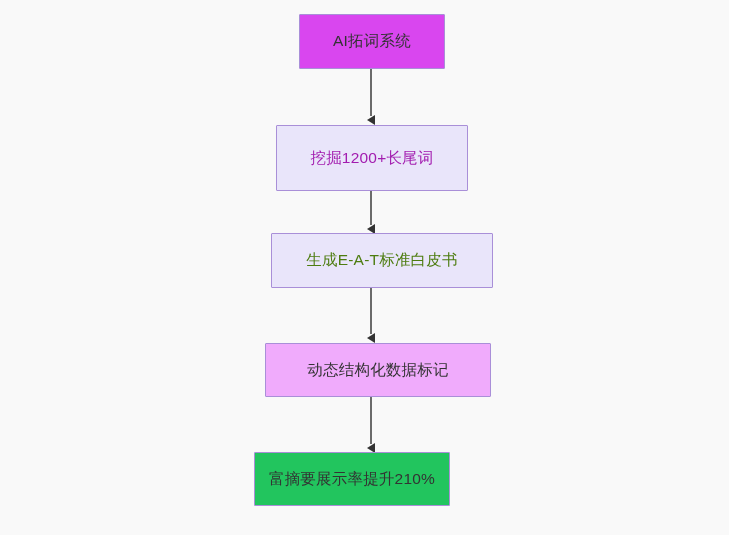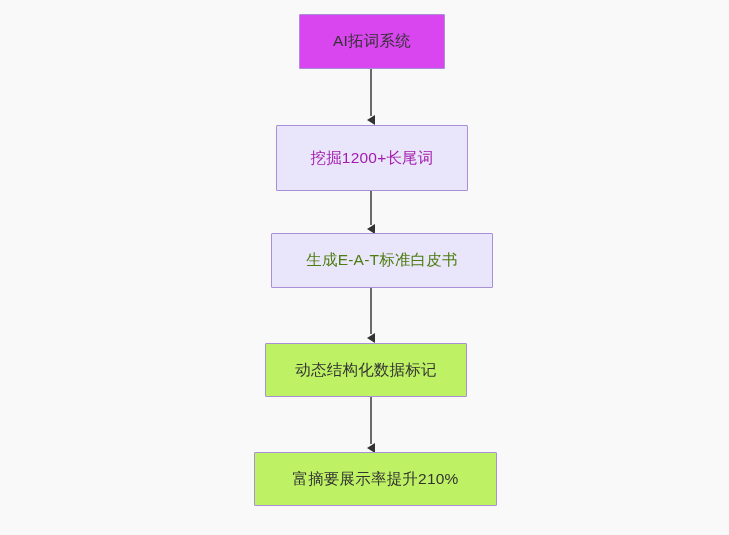--- a/index.html
+++ b/index.html
@@ -76,21 +76,21 @@
   </div>
 
   <div class="node" id="node-n2" style="left: 276px; top: 125px; width: 192px; height: 66px; background: rgb(233, 229, 250); border-color: rgb(169, 143, 216); color: #a21caf;">
     <span class="node-label">挖掘1200+长尾词</span>
   </div>
 
   <div class="node" id="node-n3" style="left: 261px; top: 233px; width: 222px; height: 55px; background: rgb(233, 229, 250); border-color: rgb(169, 143, 216); color: #4d7c0f; margin-left: 10px;">
     <span class="node-label">生成E-A-T标准白皮书</span>
   </div>
 
-  <div class="node" id="node-n4" style="left: 265px; top: 343px; width: 202px; height: 54px; background: #bef264; border-color: rgb(169, 143, 216); color: rgb(51, 51, 51);">
+  <div class="node" id="node-n4" style="left: 265px; top: 343px; width: 226px; height: 54px; background: #f0abfc; border-color: rgb(169, 143, 216); color: rgb(51, 51, 51);">
     <span class="node-label">动态结构化数据标记</span>
   </div>
 
-  <div class="node" id="node-n5" style="left: 254px; top: 452px; width: 243px; height: 54px; background: #bef264; border-color: rgb(169, 143, 216); color: rgb(51, 51, 51);">
+  <div class="node" id="node-n5" style="left: 254px; top: 452px; width: 196px; height: 54px; background: #22c55e; border-color: rgb(169, 143, 216); color: rgb(51, 51, 51);">
     <span class="node-label">富摘要展示率提升210%</span>
   </div>
 
 </div>
 
 </body></html>

